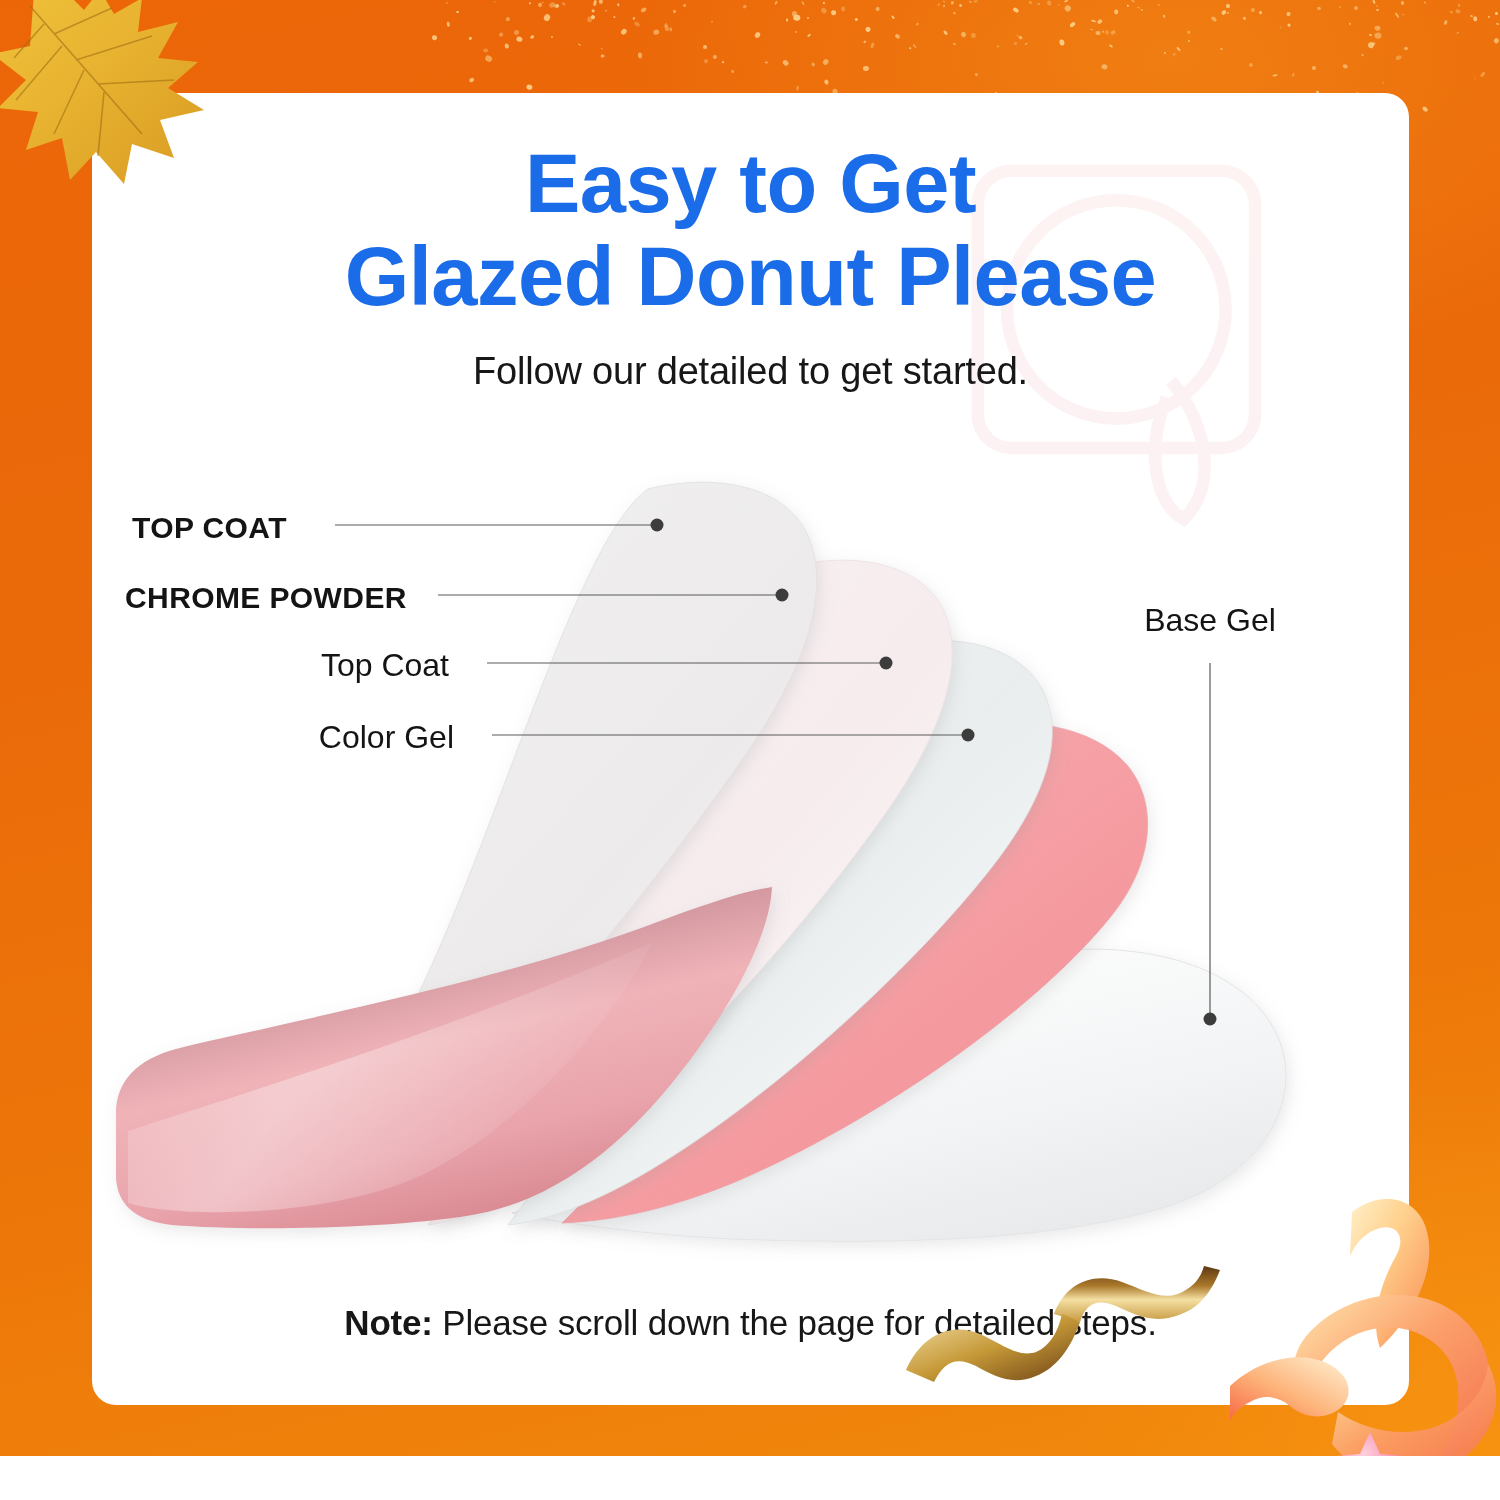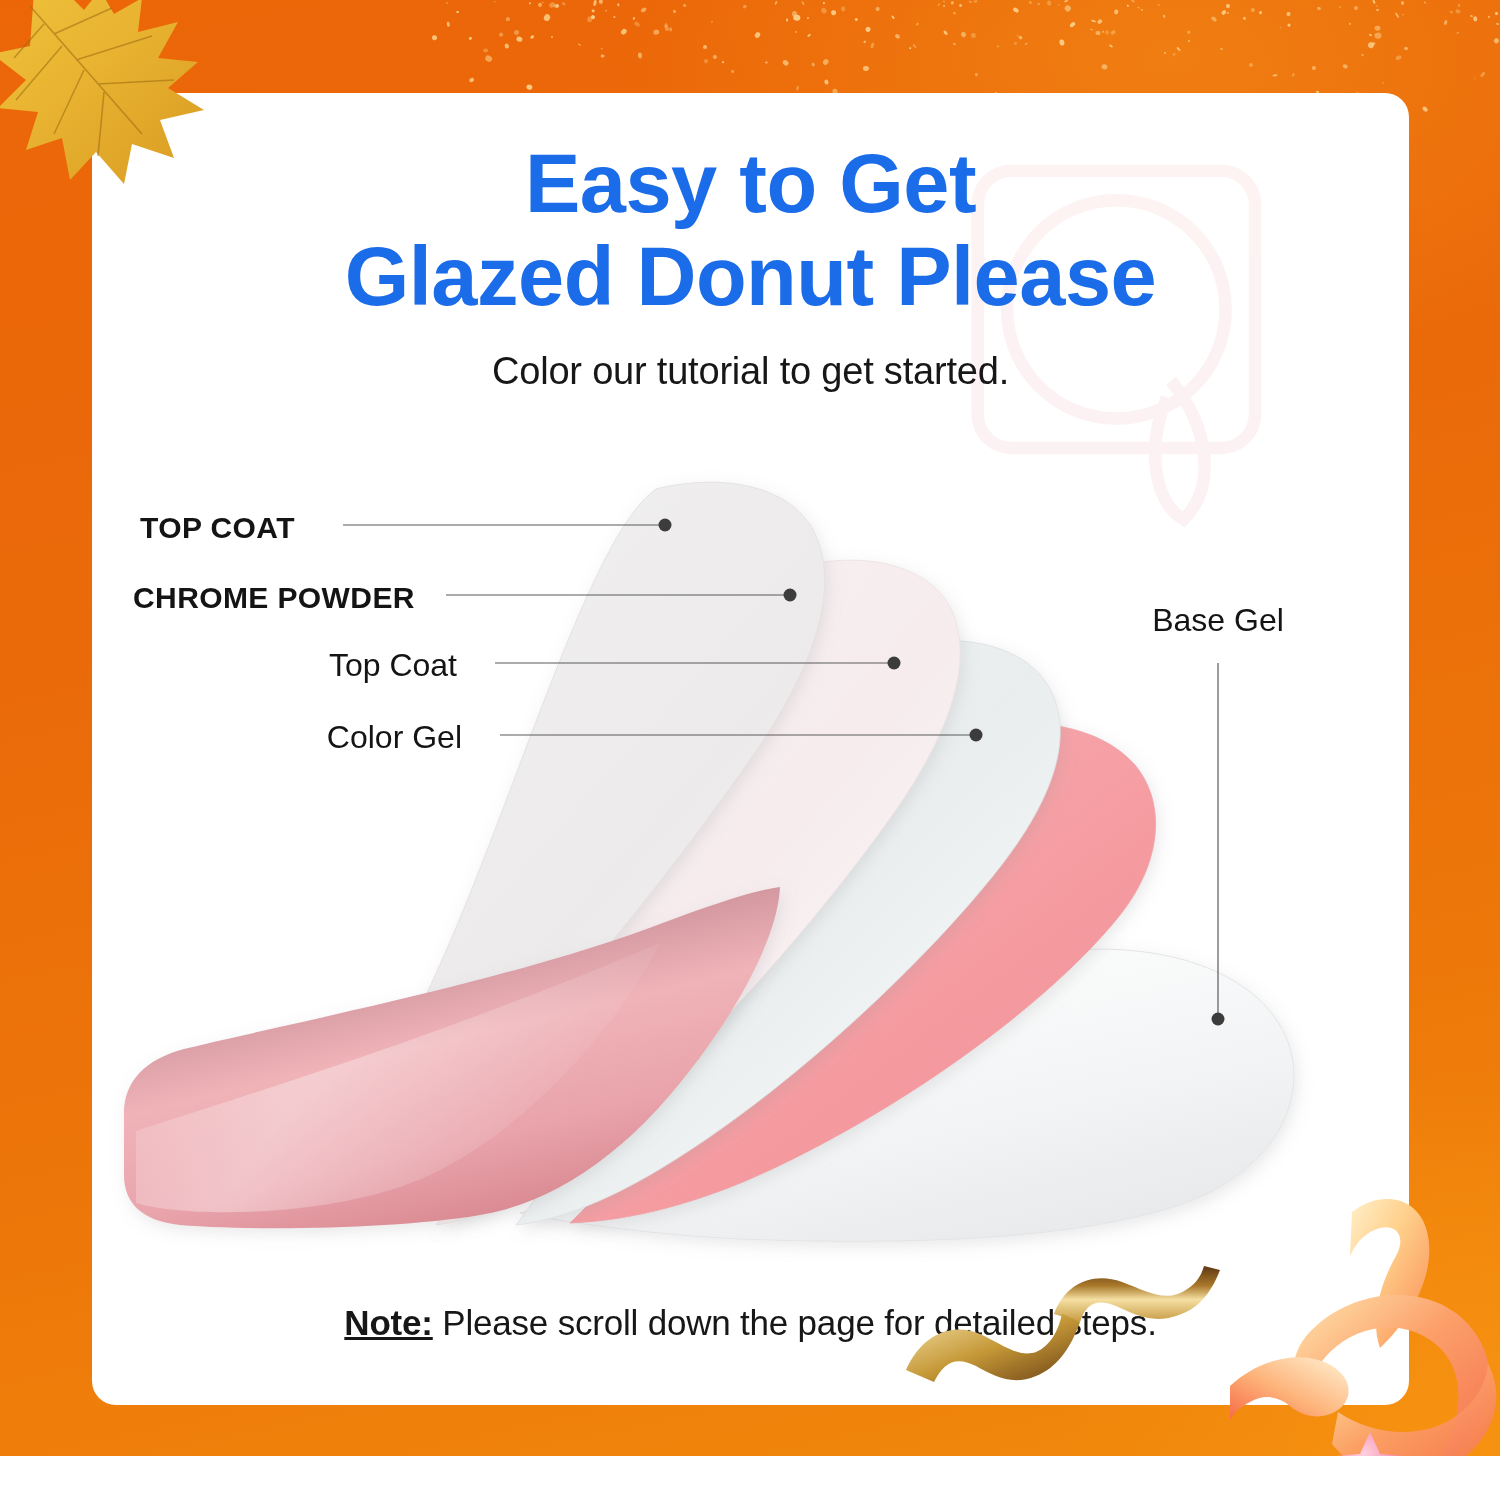--- a/index.html
+++ b/index.html
@@ -59,40 +59,40 @@
     margin-top:26px;
     color:#171717;
     font-size:38px;
     font-weight:400;
     letter-spacing:-0.2px;
   }
 
   
   #diagram{
     position:absolute;
-    left:8px; top:370px; width:1317px; height:810px;
+    left:0; top:370px; width:1317px; height:810px;
   }
   #diagram svg{ display:block; width:100%; height:100%; }
 
   .lbl{
     font-family:"Liberation Sans", sans-serif;
     fill:#141414;
   }
   .lbl.bold{ font-weight:700; letter-spacing:.4px; }
   .lbl.reg { font-weight:400; }
 
   
   .note{
     position:absolute; left:0; right:0; bottom:62px;
     text-align:center;
     font-size:35px;
     color:#171717;
     letter-spacing:-0.2px;
   }
-  .note b{ font-weight:700;text-decoration:underline; }
+  .note b{ font-weight:700; }
 
   
   .deco{ position:absolute; pointer-events:none; }
   #leaf   { left:-8px;  top:-16px;  width:240px; height:230px; z-index:5; }
   #ribbon { left:890px; bottom:-10px; width:430px; height:200px; z-index:6; }
   #flower { right:-20px; bottom:-24px; width:300px; height:300px; z-index:6; }
 </style>
 </head>
 <body>
 
@@ -316,21 +316,21 @@
         <circle cx="94" cy="84" r="52"></circle>
         <path d="M120,118 C138,140 142,168 126,184 C112,176 108,150 118,126"></path>
       </g>
     </svg>
 
     <div class="head-wrap">
       <h1>
         <span>Easy to Get</span>
         <span class="l2">Glazed Donut Please</span>
       </h1>
-      <div class="subtitle">Color our tutorial to get started.</div>
+      <div class="subtitle">Follow our detailed to get started.</div>
     </div>
 
     <div id="diagram">
       <svg viewBox="0 0 1317 810" preserveAspectRatio="xMidYMid meet">
         <defs>
 
           <linearGradient id="g1" x1="0.15" y1="0" x2="0.95" y2="1">
             <stop offset="0%" stop-color="#F2F1F2"></stop>
             <stop offset="55%" stop-color="#ECEAEB"></stop>
             <stop offset="100%" stop-color="#FAFAFA"></stop>

